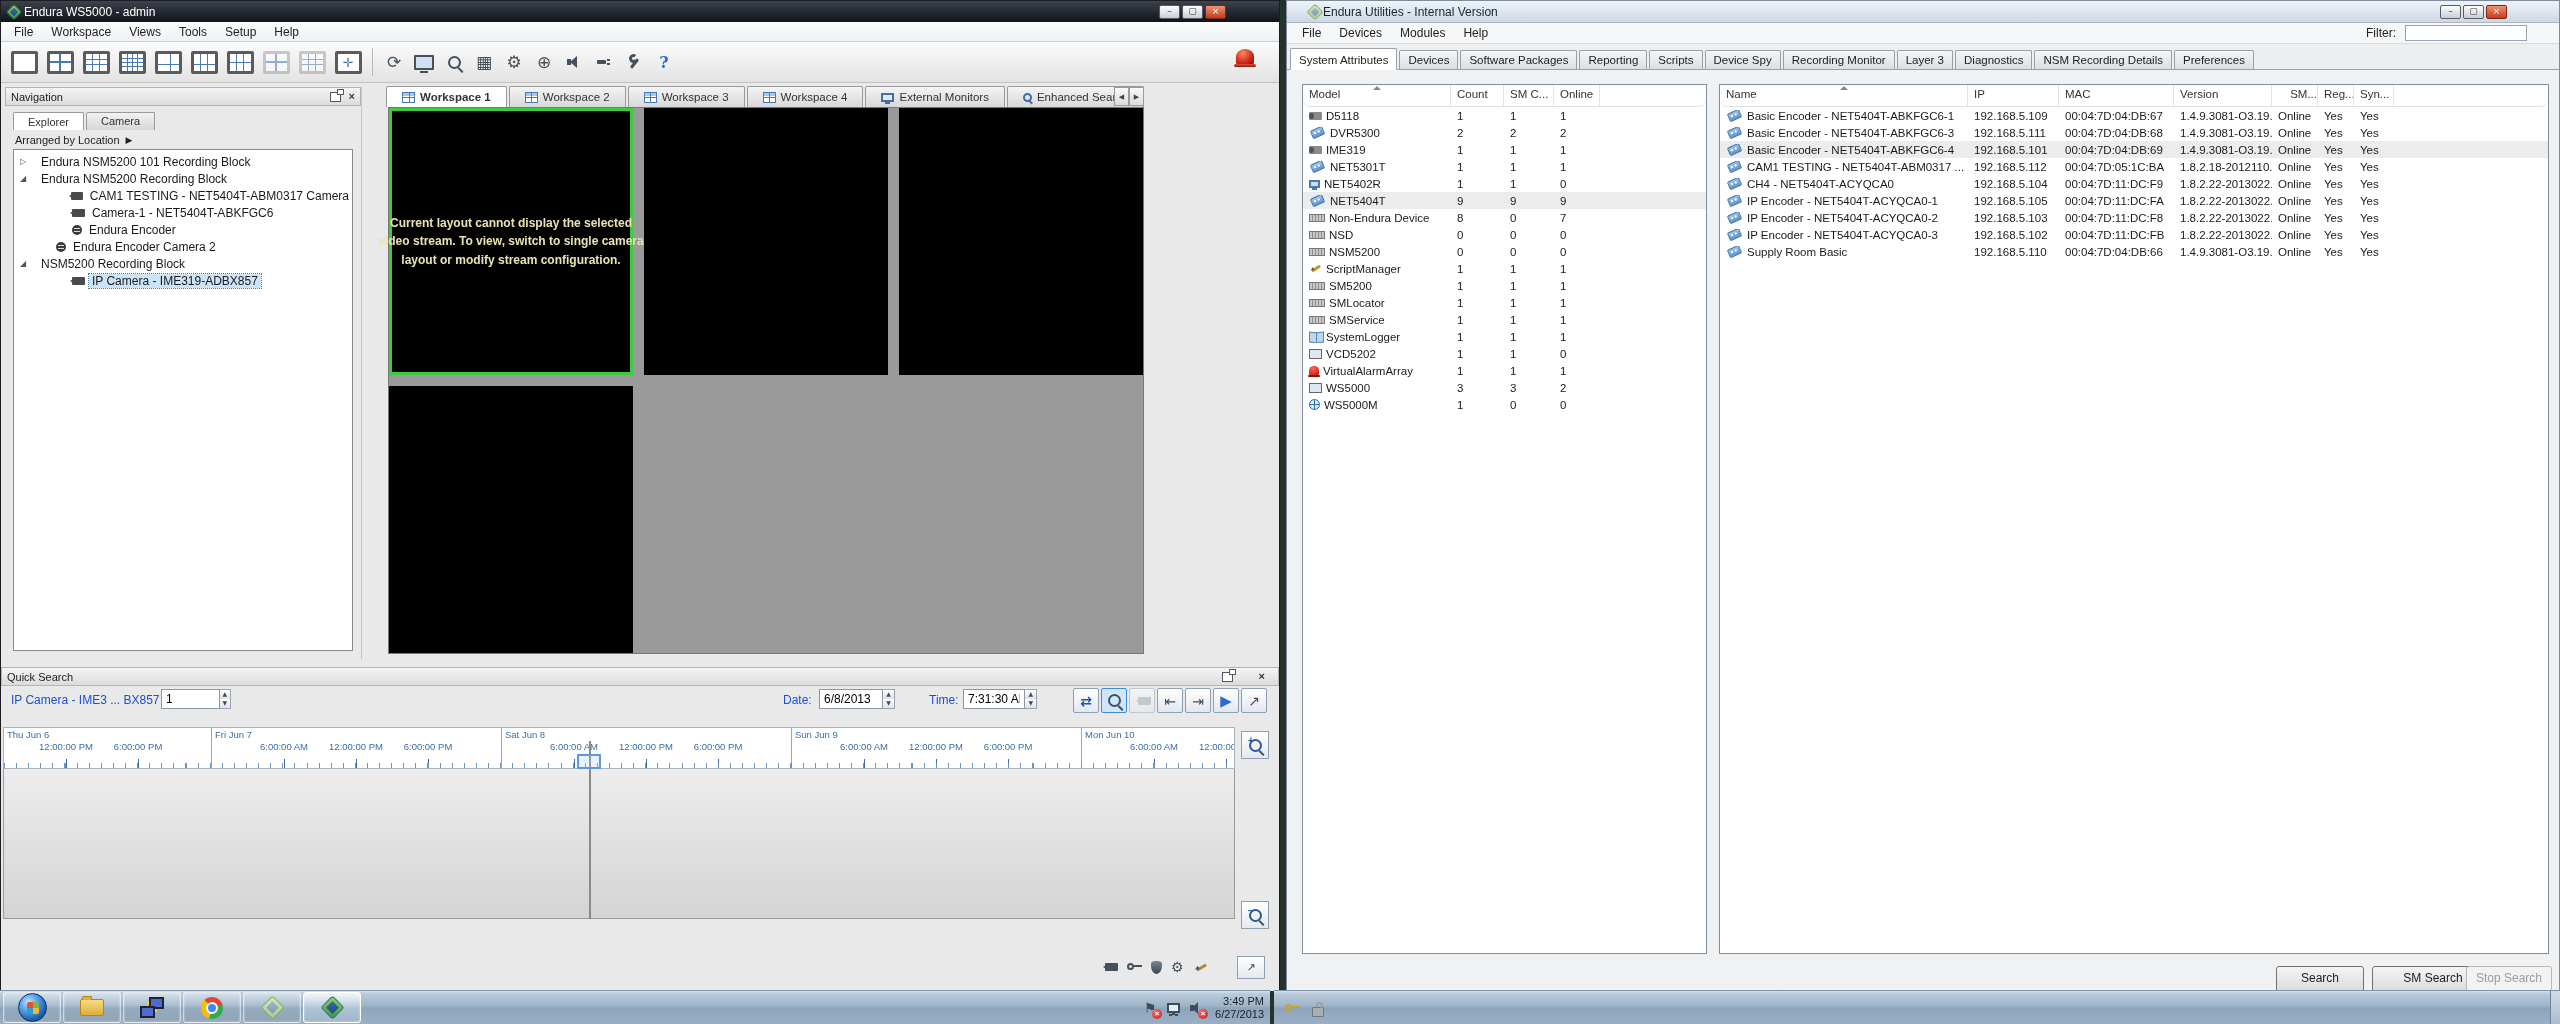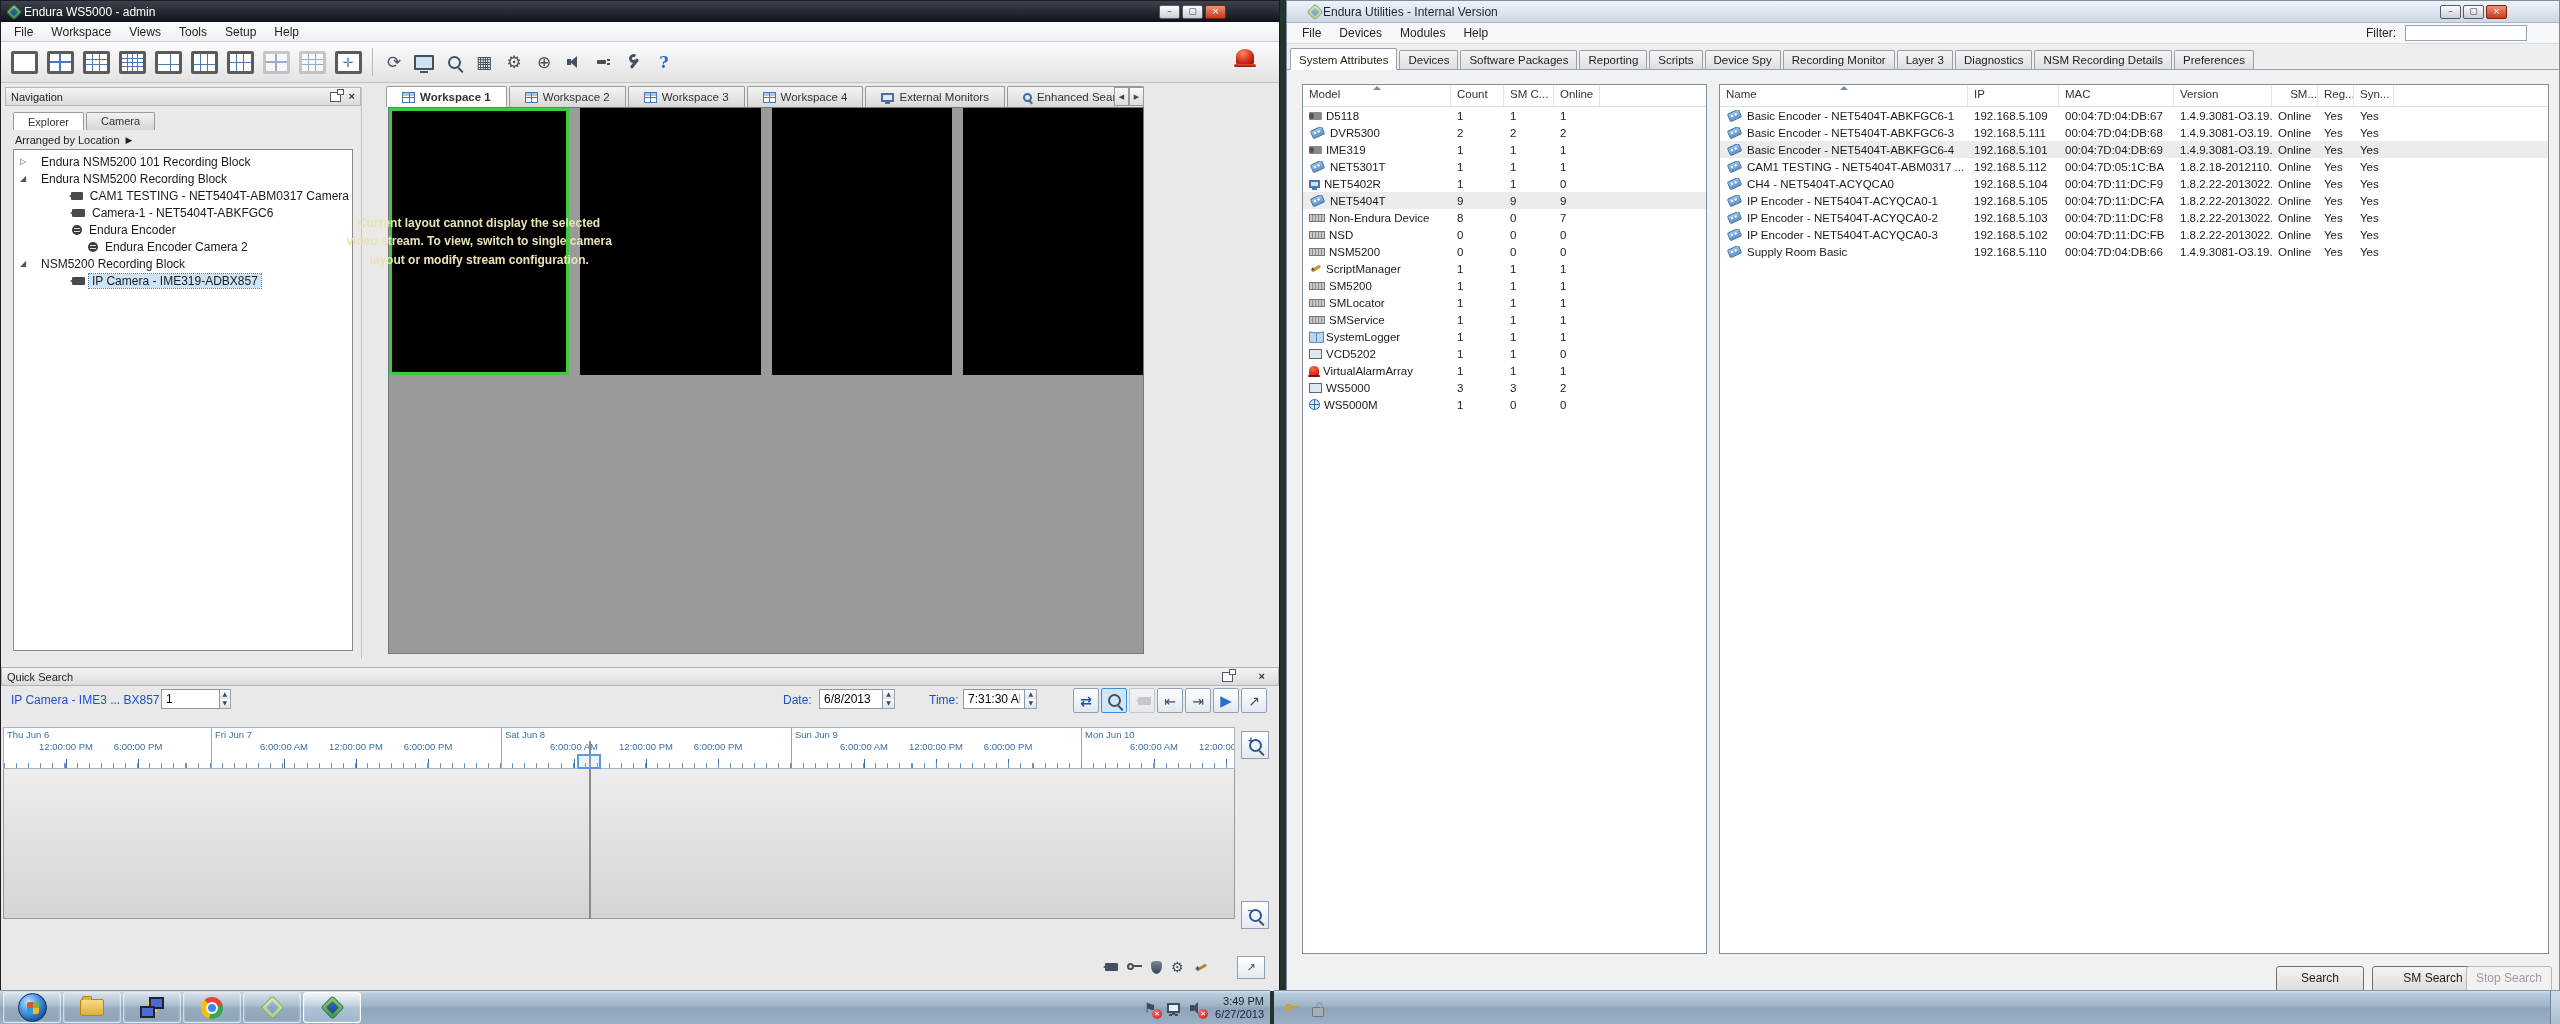--- a/index.html
+++ b/index.html
@@ -101,21 +101,21 @@
   .wtab{flex:0 0 auto;display:flex;align-items:center;gap:5px;padding:0 15px;font-size:11.5px;border:1px solid #9a9a9a;border-bottom:none;background:linear-gradient(#f4f4f4,#d8d8d8);border-radius:2px 2px 0 0;margin-right:2px;color:#333;}
   .wtab.active{background:#fff;font-weight:bold;}
   .wt-grid{width:13px;height:11px;border:1px solid #4a7ab5;background-color:#fff;background-image:linear-gradient(#4a7ab5,#4a7ab5),linear-gradient(#4a7ab5,#4a7ab5),linear-gradient(#a8c8e8,#a8c8e8);background-size:1px 100%,100% 1px,100% 3px;background-position:55% 0,0 55%,0 0;background-repeat:no-repeat;display:inline-block;box-sizing:border-box;}
   .wt-mon{width:13px;height:9px;border:2px solid #4a6e9e;background:#dce9f6;position:relative;box-sizing:border-box;display:inline-block;}
   .wt-mon::after{content:"";position:absolute;left:2px;bottom:-4px;width:5px;height:2px;background:#4a6e9e;}
   .wt-search{width:9px;height:9px;border:2px solid #3a6ea5;border-radius:50%;position:relative;box-sizing:border-box;display:inline-block;}
   .wt-search::after{content:"";position:absolute;right:-3px;bottom:-3px;width:5px;height:2px;background:#3a6ea5;transform:rotate(45deg);}
   .tab-scroll{position:absolute;right:0;top:4px;display:flex;}
   .tab-scroll .sbtn{width:13px;height:17px;border:1px solid #9a9a9a;background:linear-gradient(#fafafa,#ddd);font-size:7px;display:flex;align-items:center;justify-content:center;color:#444;font-family:"DejaVu Sans",sans-serif;}
 
-  #video-grid{position:absolute;left:387px;top:24px;width:756px;height:547px;background:#9a9a9a;display:grid;grid-template-columns:1fr 1fr 1fr 1fr;grid-template-rows:1fr 1fr;gap:11px;border:1px solid #777;box-sizing:border-box;}
+  #video-grid{position:absolute;left:387px;top:24px;width:756px;height:547px;background:#9a9a9a;display:grid;grid-template-columns:1fr 1fr 1fr;grid-template-rows:1fr 1fr;gap:11px;border:1px solid #777;box-sizing:border-box;}
   .vcell{background:#000;position:relative;}
   .vcell.selected{outline:3px solid #3ecc3e;outline-offset:-3px;z-index:2;}
   .vmsg{position:absolute;left:50%;top:50%;transform:translate(-50%,-50%);width:270px;text-align:center;color:#e9e3b4;font-size:12px;font-weight:bold;line-height:1.55;}
 
   
   #qs-panel{position:absolute;left:0;top:584px;width:1278px;height:324px;background:#e9e9e9;}
   .qs-row{position:relative;height:30px;}
   .qs-label{position:absolute;font-size:12px;color:#1d4ed8;top:7px;}
   .spin-wrap{position:absolute;top:3px;height:20px;display:flex;}
   .spin-wrap input{height:18px;border:1px solid #8a99a8;font-size:12px;padding:0 4px;width:100%;box-sizing:content-box;font-family:"Liberation Sans",sans-serif;}
@@ -152,21 +152,21 @@
   .ut-filter-label{position:absolute;left:1079px;top:3px;font-size:12px;color:#222;}
   .ut-filter-input{position:absolute;left:1118px;top:2px;width:114px;height:14px;border:1px solid #99a5b2;font-size:11px;padding:0 3px;font-family:"Liberation Sans",sans-serif;}
   .ut-tabs{height:25px;background:#eceef0;display:flex;align-items:flex-end;padding-left:3px;border-bottom:1px solid #98a0aa;}
   .utab{padding:3px 8px 3px 8px;font-size:11.5px;border:1px solid #98a0aa;border-bottom:none;background:linear-gradient(#f4f5f6,#dcdfe3);border-radius:2px 2px 0 0;margin-right:2px;color:#222;white-space:nowrap;}
   .utab.active{background:#fff;padding-top:5px;position:relative;top:1px;border-bottom:1px solid #fff;}
   .ut-content{position:relative;height:922px;background:#f0f1f3;}
 
   .dpanel{position:absolute;top:14px;background:#fff;border:1px solid #828e9a;box-sizing:border-box;overflow:hidden;}
   #panel-model{left:15px;width:405px;height:870px;}
   #panel-dev{left:432px;width:830px;height:870px;}
-  .thead{display:flex;height:21px;border-bottom:1px solid #e0e0e0;background:#fff;}
+  .thead{display:flex;height:21px;border-bottom:1px solid #e0e0e0;background:#fff;border-radius:7px;}
   .thcell{position:relative;font-size:11.5px;color:#333;padding:3px 0 0 6px;border-right:1px solid #e4e4e4;box-sizing:border-box;white-space:nowrap;overflow:hidden;}
   .sort-up::before{content:"";position:absolute;left:50%;top:1px;margin-left:-4px;border-left:4px solid transparent;border-right:4px solid transparent;border-bottom:4px solid #7a8a9a;}
   #panel-model .thcell:nth-child(1){width:148px;}
   #panel-model .thcell:nth-child(2){width:53px;}
   #panel-model .thcell:nth-child(3){width:50px;}
   #panel-model .thcell:nth-child(4){width:46px;border-right:1px solid #e4e4e4;}
   #panel-dev .thcell:nth-child(1){width:248px;}
   #panel-dev .thcell:nth-child(2){width:91px;}
   #panel-dev .thcell:nth-child(3){width:115px;}
   #panel-dev .thcell:nth-child(4){width:98px;}
@@ -375,21 +375,21 @@
             <div class="tree-item" style="padding-left: 40px;">
               <span class="expander"></span>
               <span class="css-cam"></span>
               <span class="tlabel">Camera-1 - NET5404T-ABKFGC6</span>
             </div>
             <div class="tree-item" style="padding-left: 40px;">
               <span class="expander"></span>
               <span class="i-encball"></span>
               <span class="tlabel">Endura Encoder</span>
             </div>
-            <div class="tree-item" style="padding-left: 56px; align-items: center;">
+            <div class="tree-item" style="padding-left: 24px; align-items: center;">
               <span class="expander"></span>
               <span class="i-encball"></span>
               <span class="tlabel">Endura Encoder Camera 2</span>
             </div>
             <div class="tree-item" style="padding-left: 6px;">
               <span class="expander">◢</span>
               <span></span>
               <span class="tlabel">NSM5200 Recording Block</span>
             </div>
             <div class="tree-item selected" style="padding-left: 40px;">

